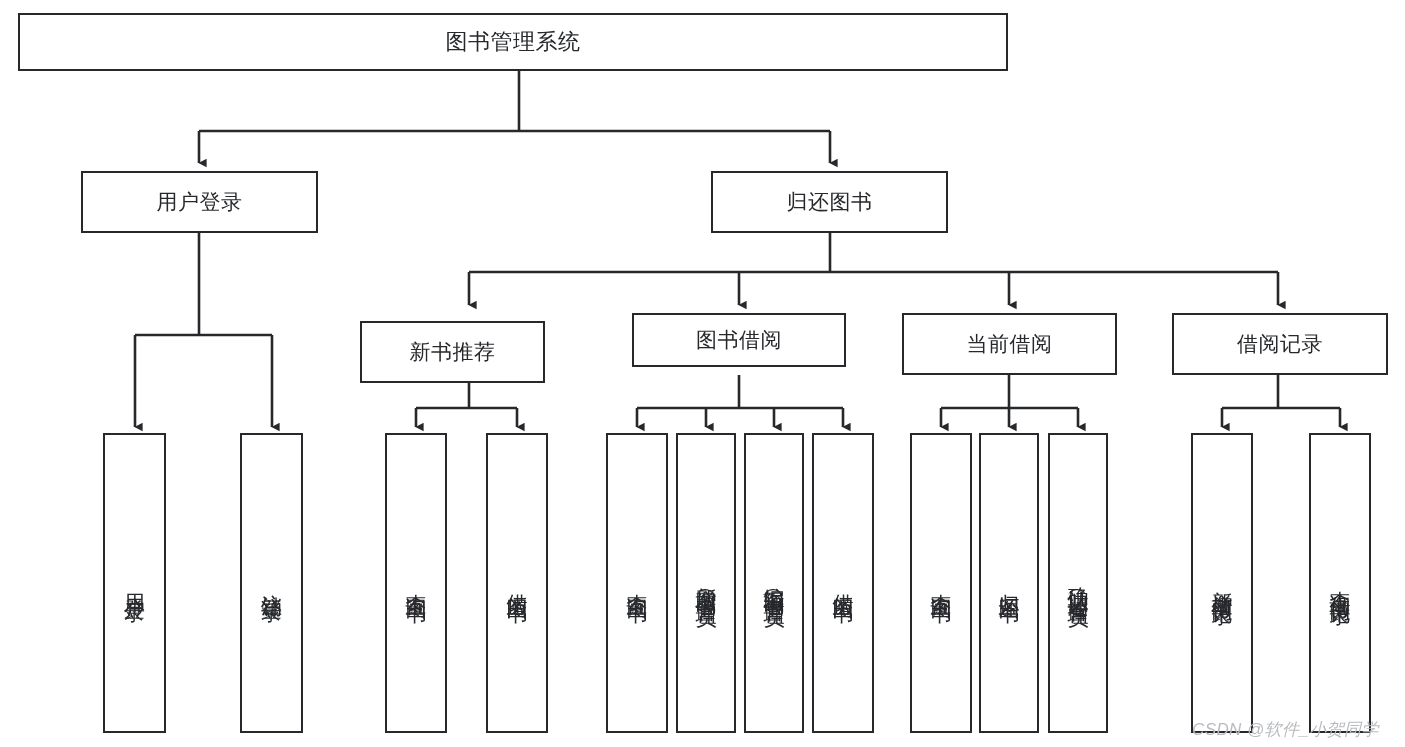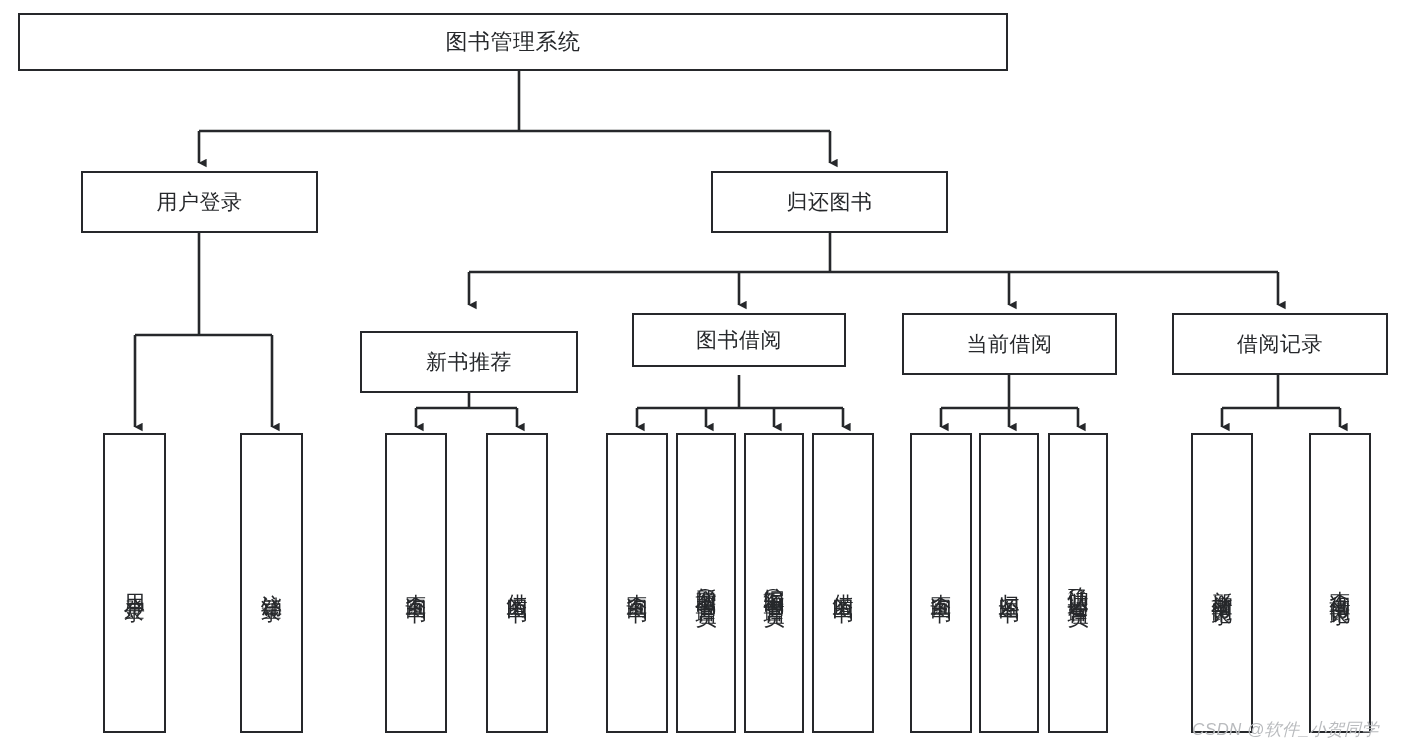--- a/index.html
+++ b/index.html
@@ -129,21 +129,21 @@
   </div>
 
   <div class="node horiz" style="left:81px; top:171px; width:237px; height:62px;">
     <span class="lbl">用户登录</span>
   </div>
 
   <div class="node horiz" style="left:711px; top:171px; width:237px; height:62px;">
     <span class="lbl">归还图书</span>
   </div>
 
-  <div class="node horiz" style="left:360px; top:331px; width:218px; height:62px;">
+  <div class="node horiz" style="left:360px; top:321px; width:185px; height:62px;">
     <span class="lbl">新书推荐</span>
   </div>
 
   <div class="node horiz" style="left:632px; top:313px; width:214px; height:54px;">
     <span class="lbl">图书借阅</span>
   </div>
 
   <div class="node horiz" style="left:902px; top:313px; width:215px; height:62px;">
     <span class="lbl">当前借阅</span>
   </div>

